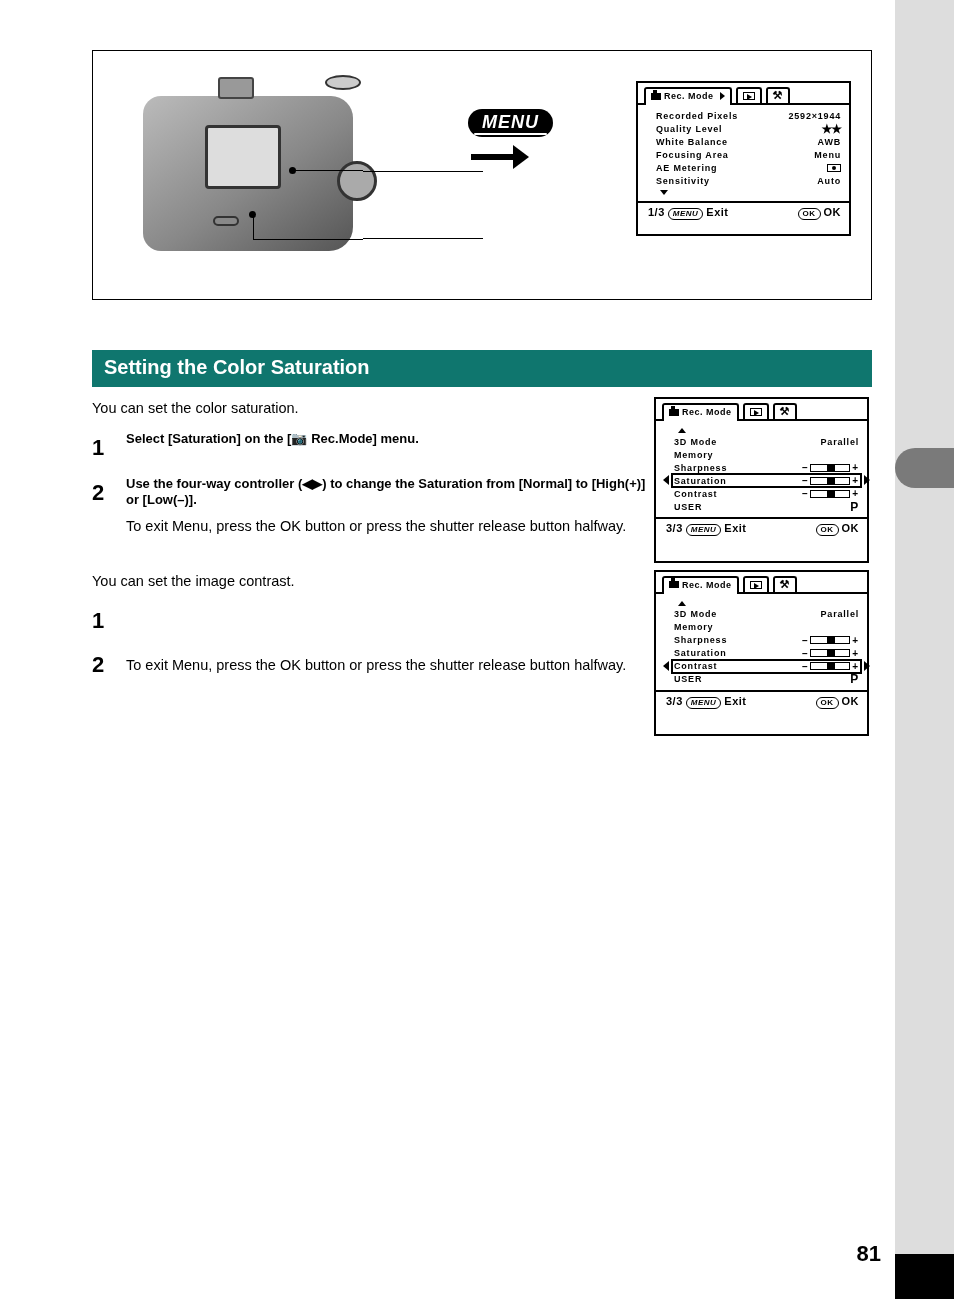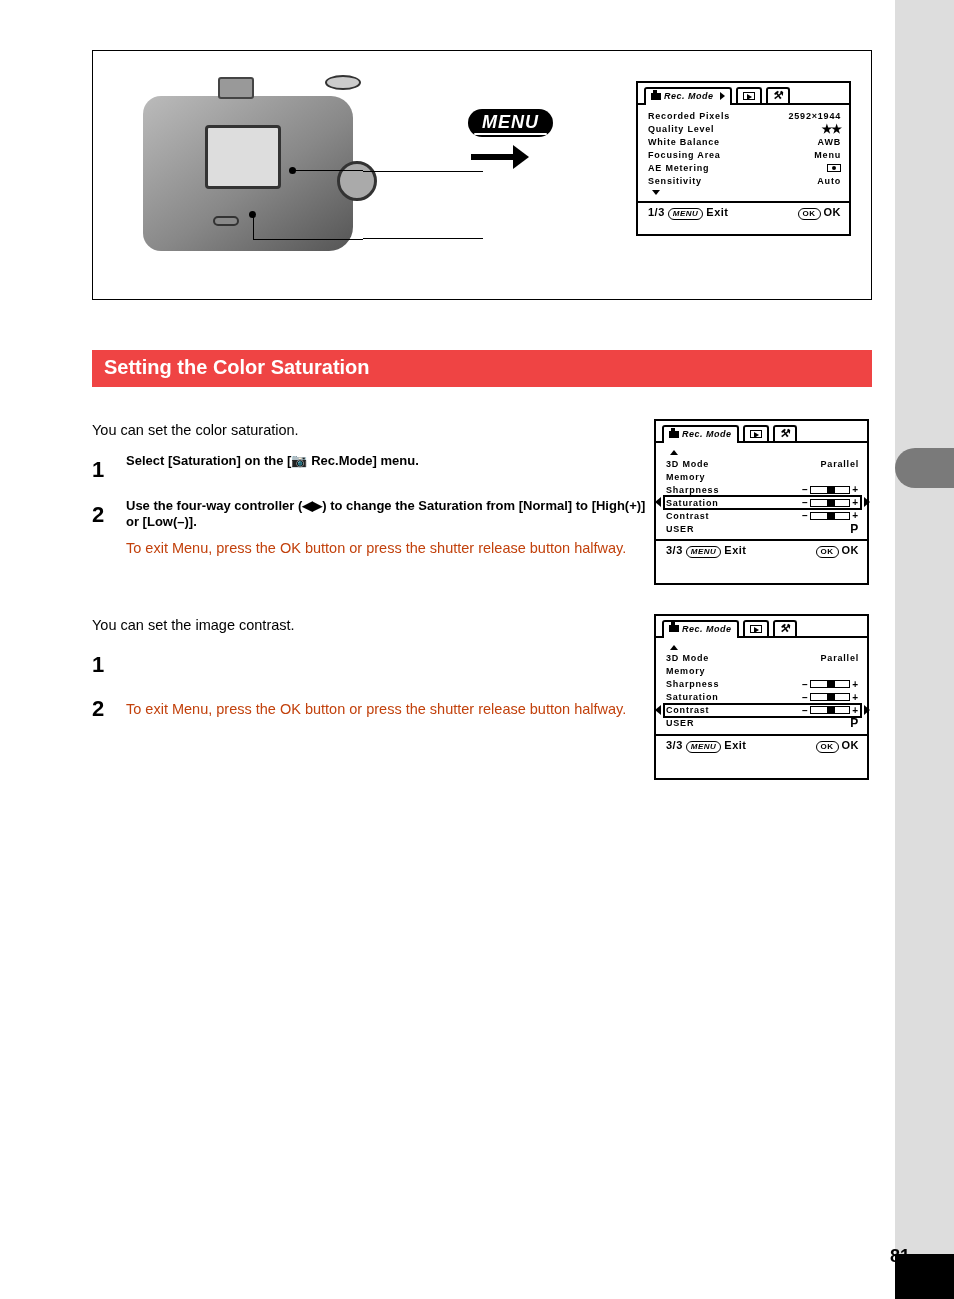--- a/index.html
+++ b/index.html
@@ -27,59 +27,59 @@
 
   .menu-pill { position: absolute; left: 375px; top: 58px; background:#000; color:#fff; font-weight:bold; font-style:italic; font-size: 18px; letter-spacing: 1px; padding: 3px 14px 4px; border-radius: 999px; }
   .menu-pill .white-line { position:absolute; bottom:2px; left:6px; right:6px; height:2px; background:#fff; border-radius:2px; }
   .arrow-rt { position:absolute; left:378px; top:98px; width:0; }
   .arrow-line { width:44px; height:6px; background:#000; position:absolute; top:5px; }
   .arrow-head { position:absolute; left:42px; top:-4px; width:0; height:0; border-left:16px solid #000; border-top:12px solid transparent; border-bottom:12px solid transparent; }
 
   .lcd { position: absolute; border: 2.5px solid #000; background:#fff; width: 215px; font-family: Arial, sans-serif; }
   .lcd-hero { right: 20px; top: 30px; height: 155px; }
   .lcd-mid  { height: 166px; }
-  .tabs { display:flex; align-items:flex-end; height:22px; border-bottom:2px solid #000; padding-left:6px; gap:4px; padding-top:4px;font-style:italic; }
+  .tabs { display:flex; align-items:flex-end; height:22px; border-bottom:2px solid #000; padding-left:6px; gap:4px; padding-top:4px; }
   .tab { border:2px solid #000; border-bottom:none; border-radius:3px 3px 0 0; height:16px; padding:0 5px; font-size:9px; font-weight:bold; letter-spacing:0.5px; display:flex; align-items:center; gap:3px; background:#fff; }
   .tab.active { background:#fff; position:relative; }
   .tab.active::after { content:""; position:absolute; left:0; right:0; bottom:-2px; height:2px; background:#fff; }
   .tab-tri { width:0; height:0; border-left:5px solid #000; border-top:4px solid transparent; border-bottom:4px solid transparent; display:inline-block; margin-left:3px; }
   .cam-glyph { width:10px; height:7px; background:#000; position:relative; display:inline-block; }
   .cam-glyph::before{ content:""; position:absolute; top:-3px; left:2px; width:4px; height:3px; background:#000; }
   .play-glyph { width:12px; height:8px; border:1.5px solid #000; display:inline-block; position:relative; }
   .play-glyph::before { content:""; position:absolute; left:3px; top:1px; width:0; height:0; border-left:5px solid #000; border-top:3px solid transparent; border-bottom:3px solid transparent; }
   .wrench-glyph { width:10px; height:10px; display:inline-block; font-size:11px; line-height:8px; }
-  .lcd-list { padding: 4px 8px 0 10px; font-size:9px; font-weight:bold; letter-spacing:0.8px; }
+  .lcd-list { padding: 4px 8px 0 18px; font-size:9px; font-weight:bold; letter-spacing:0.8px; }
   .lcd-row { display:flex; justify-content:space-between; align-items:center; height:13px; }
   .lcd-row.sel { outline:2px solid #000; outline-offset:-1px; padding:0 2px; margin:0 -2px; }
   .sel-tris { position:relative; }
   .sel-left-tri { position:absolute; left:-9px; top:1px; width:0; height:0; border-right:6px solid #000; border-top:5px solid transparent; border-bottom:5px solid transparent; }
   .sel-right-tri{ position:absolute; right:-9px; top:1px; width:0; height:0; border-left:6px solid #000; border-top:5px solid transparent; border-bottom:5px solid transparent; }
   .stars { letter-spacing:-1px; font-size:12px; }
   .slider { display:flex; align-items:center; gap:2px; }
   .slider-track { width:40px; height:8px; border:1.5px solid #000; position:relative; }
   .slider-knob { position:absolute; left:16px; top:0; width:8px; height:6px; background:#000; }
   .minus,.plus { font-size:10px; font-weight:bold; }
   .lcd-footer { border-top:2px solid #000; margin-top:4px; padding: 3px 8px 4px 10px; display:flex; align-items:center; justify-content:space-between; font-size:11px; font-weight:bold; letter-spacing:0.5px; }
   .mini-pill { background:#fff; border:1.5px solid #000; border-radius:999px; padding:0 4px; font-size:8px; margin:0 3px; display:inline-block; line-height:10px; }
   .mini-pill.menu { font-style:italic; }
   .up-tri-sm { width:0;height:0;border-bottom:5px solid #000; border-left:4px solid transparent; border-right:4px solid transparent; display:inline-block; margin-left:4px;}
   .dn-tri-sm { width:0;height:0;border-top:5px solid #000; border-left:4px solid transparent; border-right:4px solid transparent; display:inline-block; margin-left:4px;}
   .meter-ico { width:14px; height:8px; border:1.5px solid #000; display:inline-block; position:relative; }
   .meter-ico::before{content:"";position:absolute;left:4px;top:1px;width:4px;height:4px;background:#000;border-radius:50%;}
   .p-mode { font-weight:bold; font-size:12px; }
 
-  .bar-heading { background:#ef4444; color:#fff; font-weight:bold; font-size:20px; padding:6px 12px 8px; width: 780px; margin-top:6px; }
-  .body-row { display:flex; width:780px; margin-top:32px; }
+  .bar-heading { background:#0f766e; color:#fff; font-weight:bold; font-size:20px; padding:6px 12px 8px; width: 780px; margin-top:6px; }
+  .body-row { display:flex; width:780px; margin-top:10px; }
   .body-text { flex:1; font-size:14.5px; line-height:1.55; }
   .body-text p { margin-bottom:12px; }
   .num-step { display:flex; gap:10px; margin-bottom:10px; }
   .step-n { font-size:22px; font-weight:bold; width:24px; flex-shrink:0; }
   .step-title { font-size:13px; font-weight:bold; line-height:1.3; }
-  .light { color:#c2410c; }
-  .footer-pg { position:absolute; right:44px; bottom:32px; font-size:18px; font-weight:bold; }
+  .light { color:#000000; }
+  .footer-pg { position:absolute; right:73px; bottom:32px; font-size:22px; font-weight:bold; }
 </style>
 </head>
 <body>
 
 <div class="side-gray"></div>
 <div class="side-tab"></div>
 <div class="side-black"></div>
 
 <div class="page">
 

